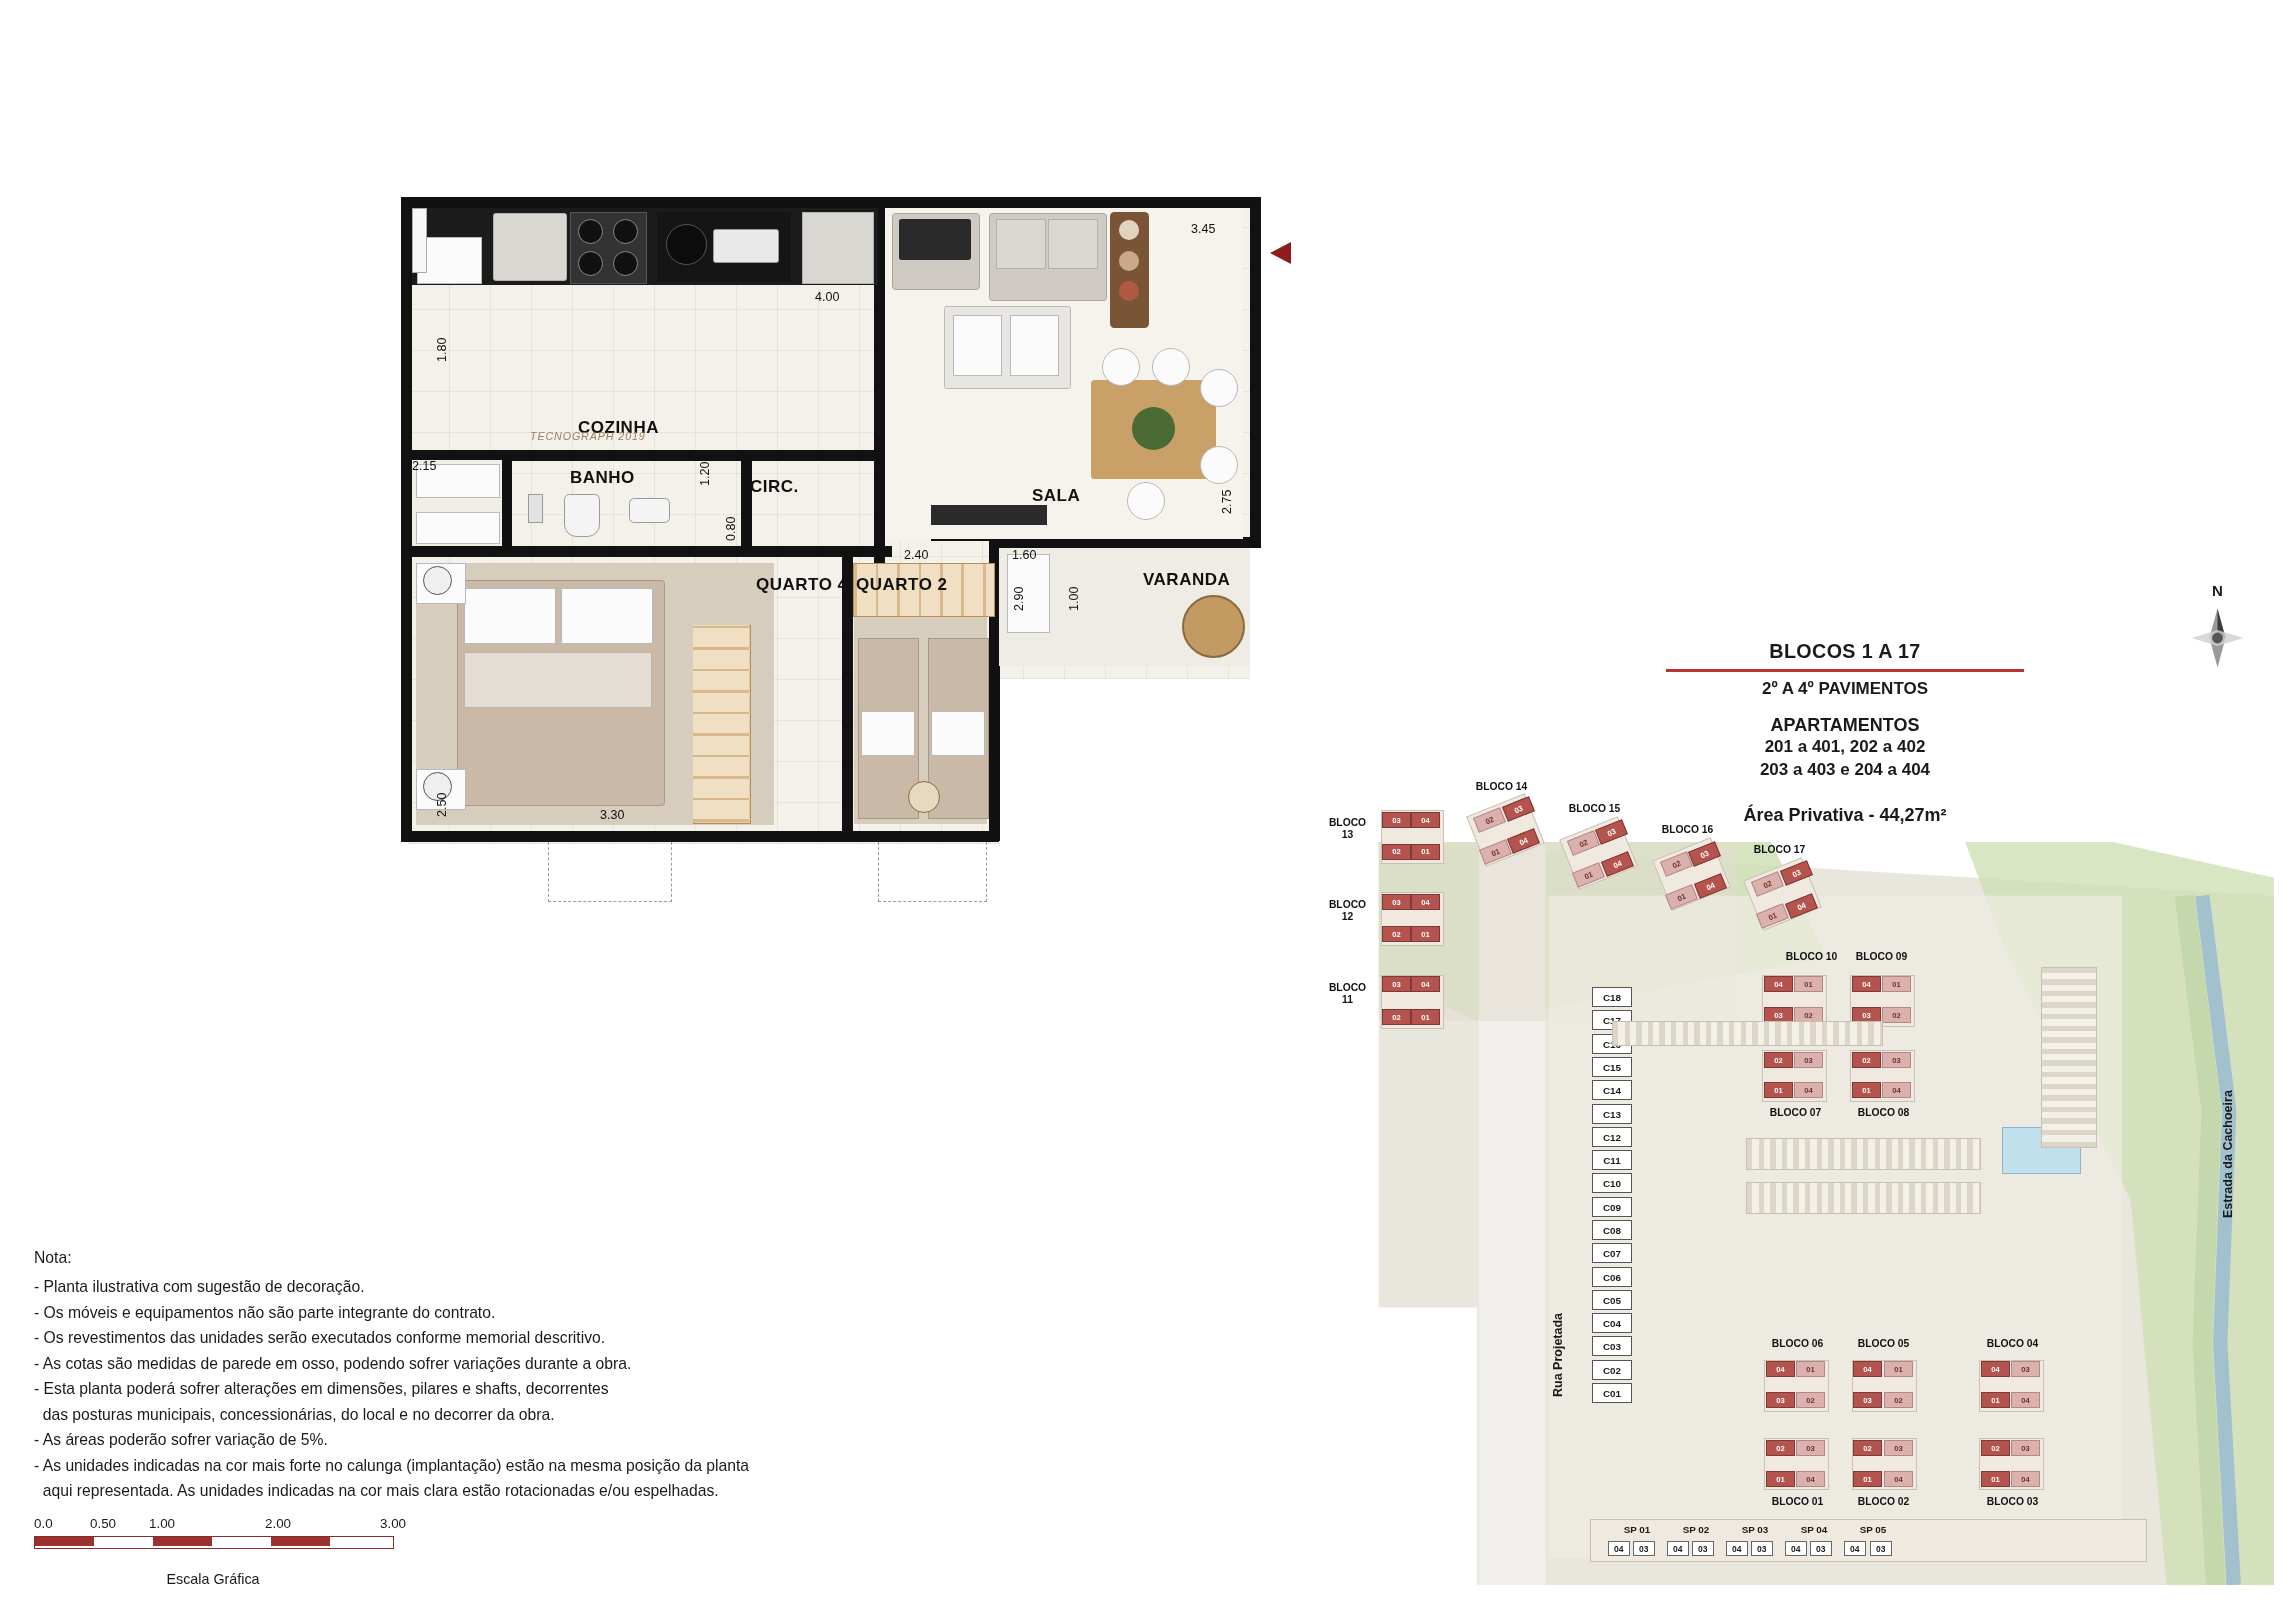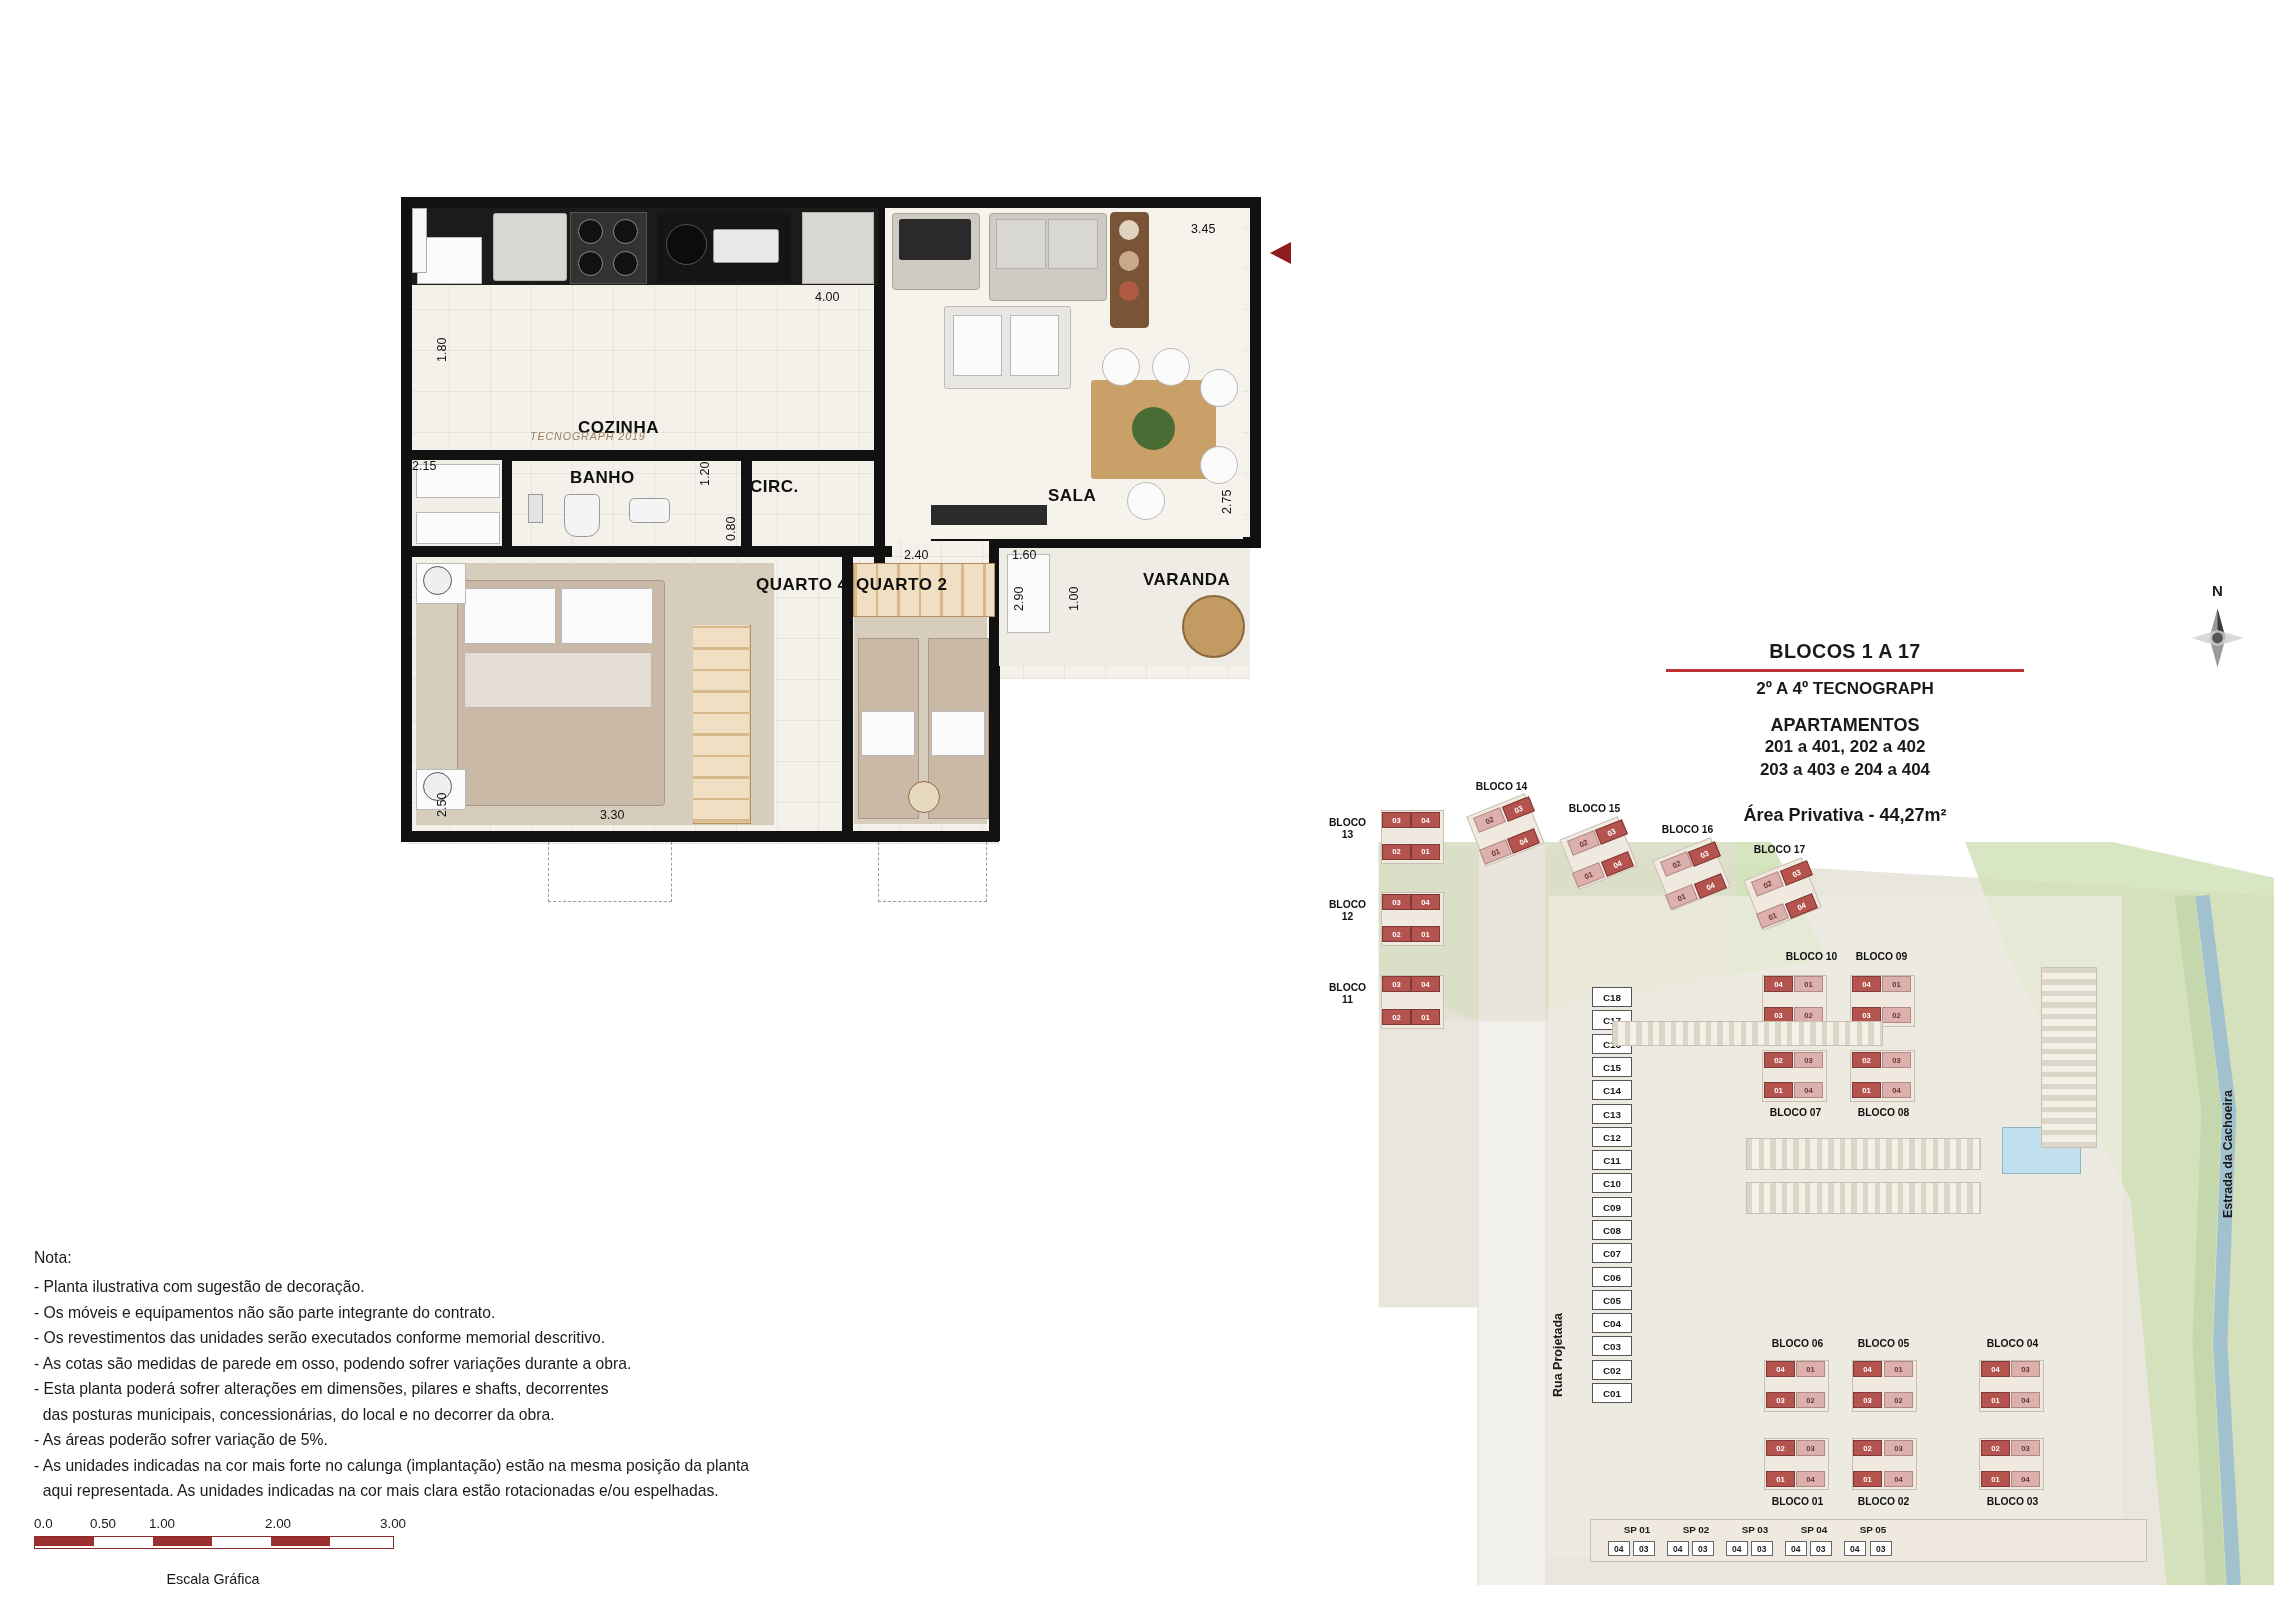--- a/index.html
+++ b/index.html
@@ -144,21 +144,21 @@
   <div class="fx white" style="left:616px;top:125px;width:47px;height:59px;"></div>
 
   <div class="fx wood" style="left:697px;top:190px;width:125px;height:99px;border-radius:3.6px;"></div>
   <div class="fx circle" style="left:738px;top:217px;width:43px;height:43px;background:#4a6b33;"></div>
   <div class="fx white circle" style="left:708px;top:158px;width:36px;height:36px;"></div>
   <div class="fx white circle" style="left:758px;top:158px;width:36px;height:36px;"></div>
   <div class="fx white circle" style="left:806px;top:179px;width:36px;height:36px;"></div>
   <div class="fx white circle" style="left:806px;top:256px;width:36px;height:36px;"></div>
   <div class="fx white circle" style="left:733px;top:292px;width:36px;height:36px;"></div>
   <div class="fx" style="left:537px;top:315px;width:116px;height:19.7px;background:#2b2b2b;"></div>
-  <div class="roomlabel" style="left:654px;top:296px;">SALA</div>
+  <div class="roomlabel" style="left:638px;top:296px;">SALA</div>
   <div class="dim" style="left:797px;top:32px;">3.45</div>
   <div class="dimv" style="left:826px;top:324px;">2.75</div>
   <div class="fx" style="left:876px;top:52px;width:0;height:0;border-top:11.6px solid transparent;border-bottom:11.6px solid transparent;border-right:21.5px solid #8e1c1c;"></div>
 
   <div class="fx" style="left:605px;top:358px;width:251px;height:118px;background:#efece5;"></div>
   <div class="roomlabel" style="left:749px;top:380px;">VARANDA</div>
   <div class="fx circle" style="left:788px;top:405px;width:59px;height:59px;background:#c49a63;border:2.7px solid #8a6a3f;"></div>
   <div class="fx white" style="left:613px;top:364px;width:41px;height:77px;"></div>
   <div class="dim" style="left:618px;top:358px;">1.60</div>
   <div class="dimv" style="left:673px;top:421px;">1.00</div>
@@ -189,21 +189,21 @@
   <div class="dim" style="left:510px;top:358px;">2.40</div>
   <div class="dimv" style="left:618px;top:421px;">2.90</div>
 
   <div class="fx" style="left:154px;top:652px;width:122px;height:59px;border:1.8px dashed #9a9a9a;border-top:none;"></div>
   <div class="fx" style="left:484px;top:652px;width:107px;height:59px;border:1.8px dashed #9a9a9a;border-top:none;"></div>
 </div>
 
 <div class="abs" id="blocktitle">
   <div class="t1">BLOCOS 1 A 17</div>
   <div class="rule"></div>
-  <div class="t2">2º A 4º TECNOGRAPH</div>
+  <div class="t2">2º A 4º PAVIMENTOS</div>
   <div class="t3">APARTAMENTOS</div>
   <div class="t4">201 a 401, 202 a 402</div>
   <div class="t4">203 a 403 e 204 a 404</div>
   <div class="t5">Área Privativa - 44,27m²</div>
 </div>
 
 <div class="abs" id="notes">
   <div class="hd">Nota:</div>
   <div class="li">- Planta ilustrativa com sugestão de decoração.</div>
   <div class="li">- Os móveis e equipamentos não são parte integrante do contrato.</div>

